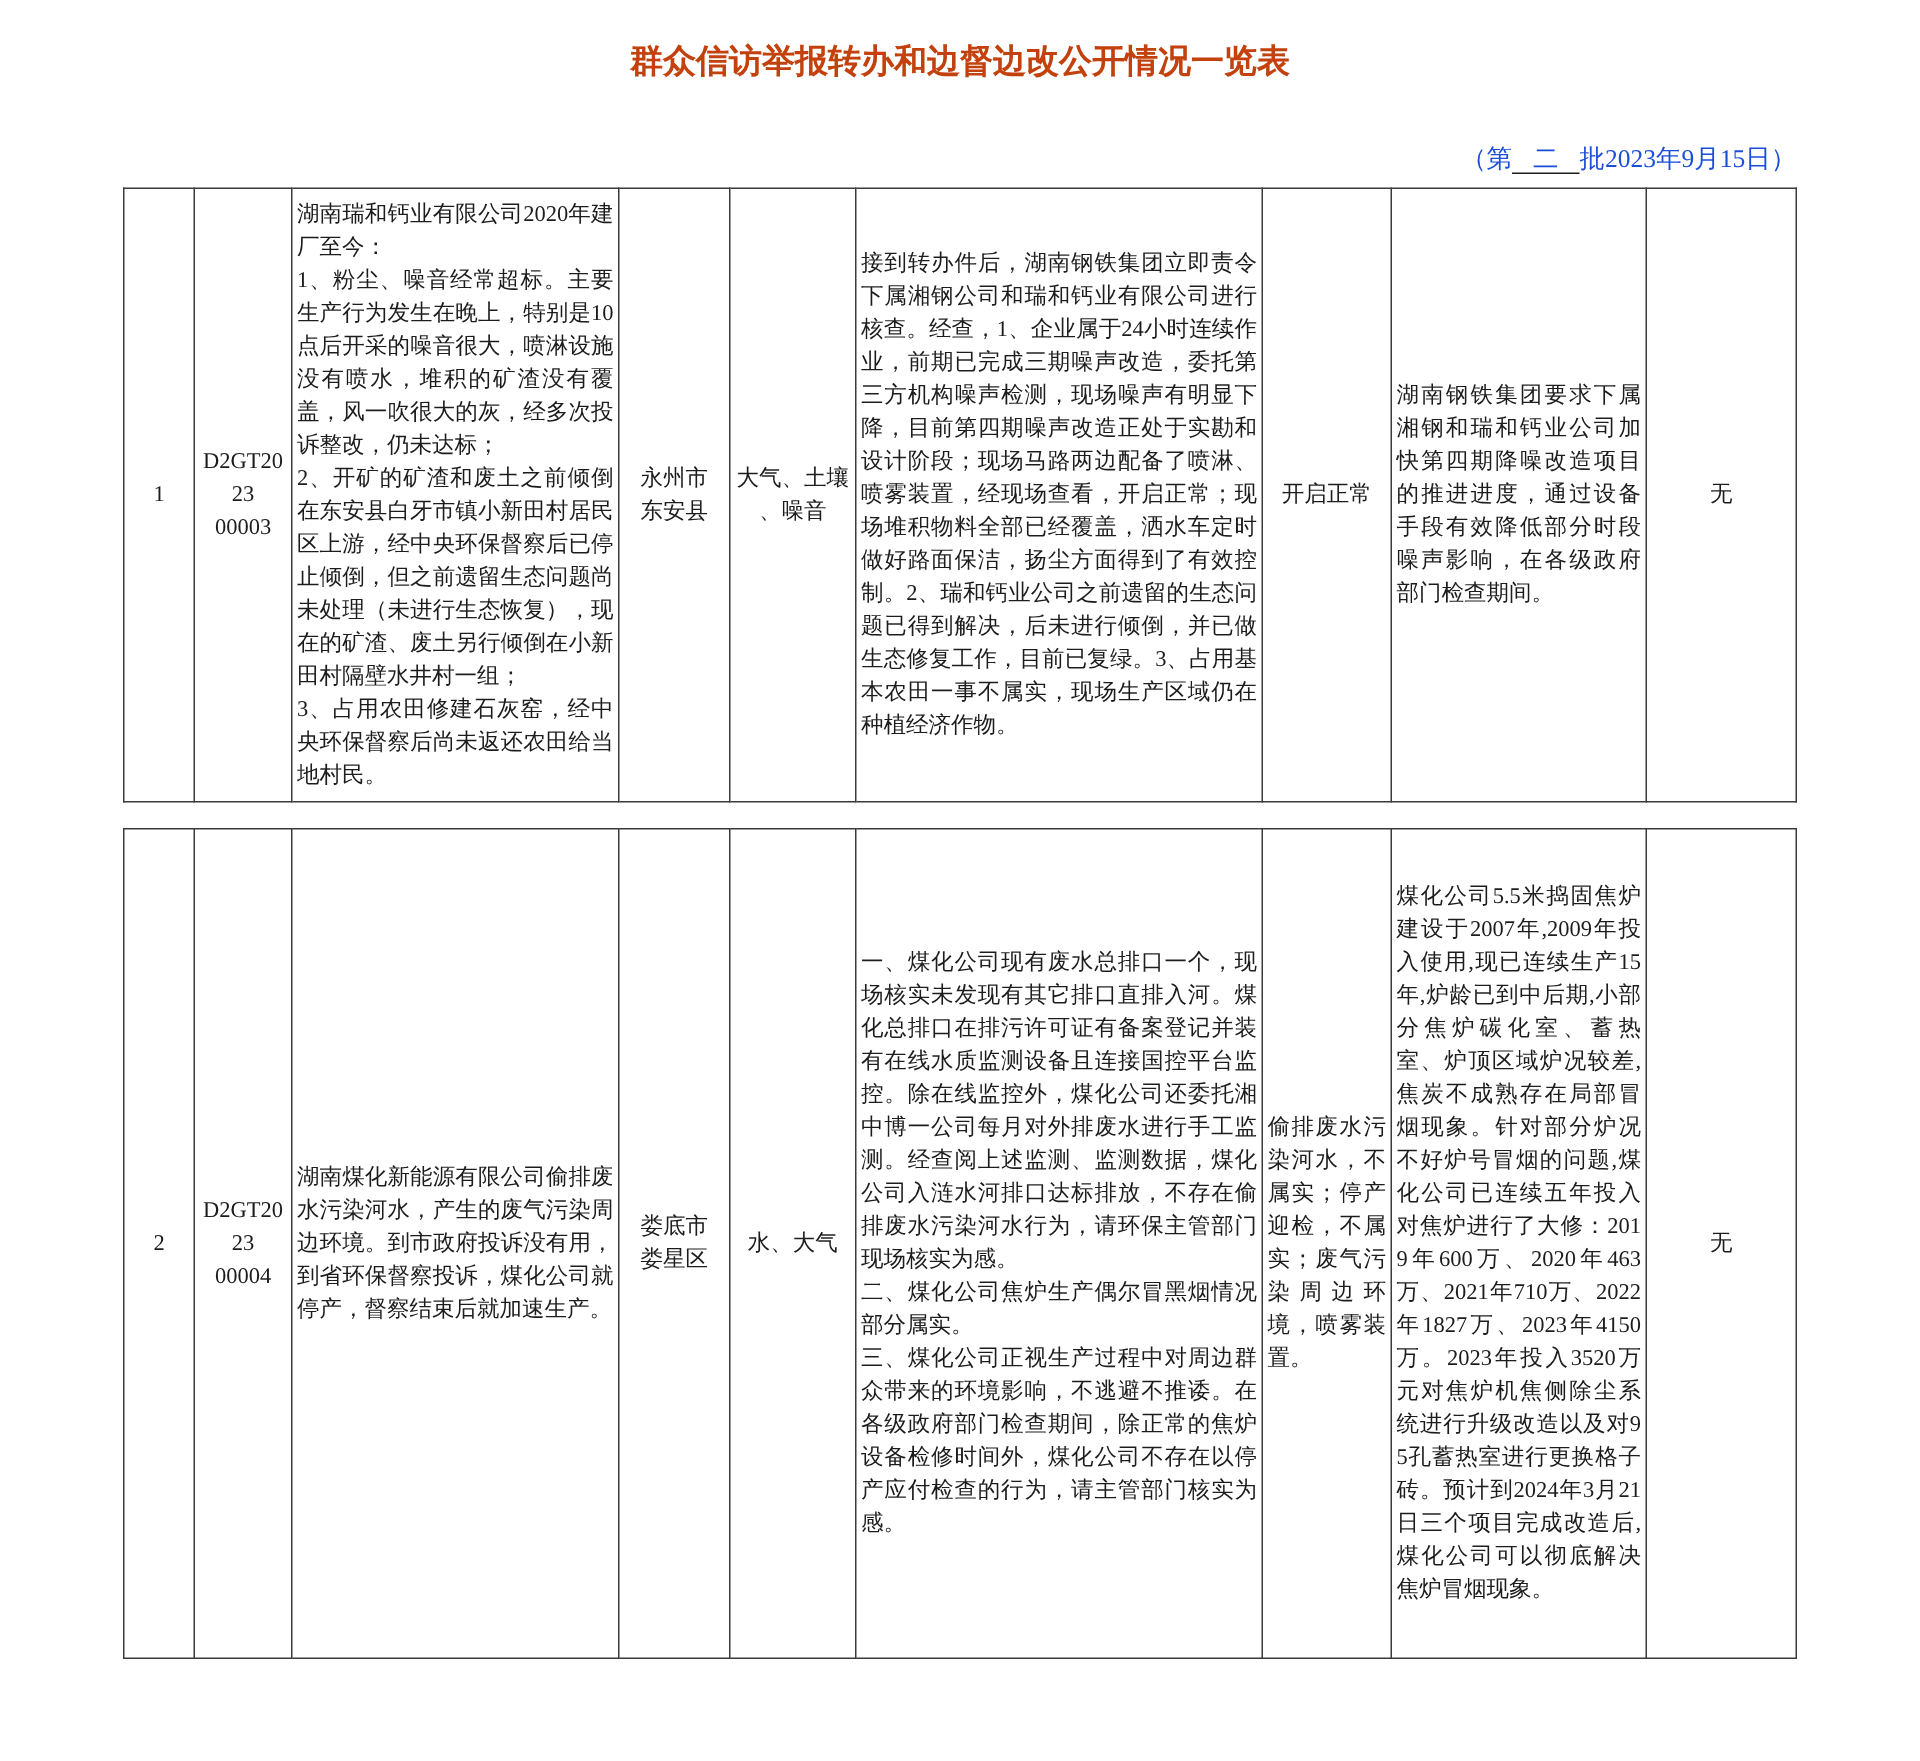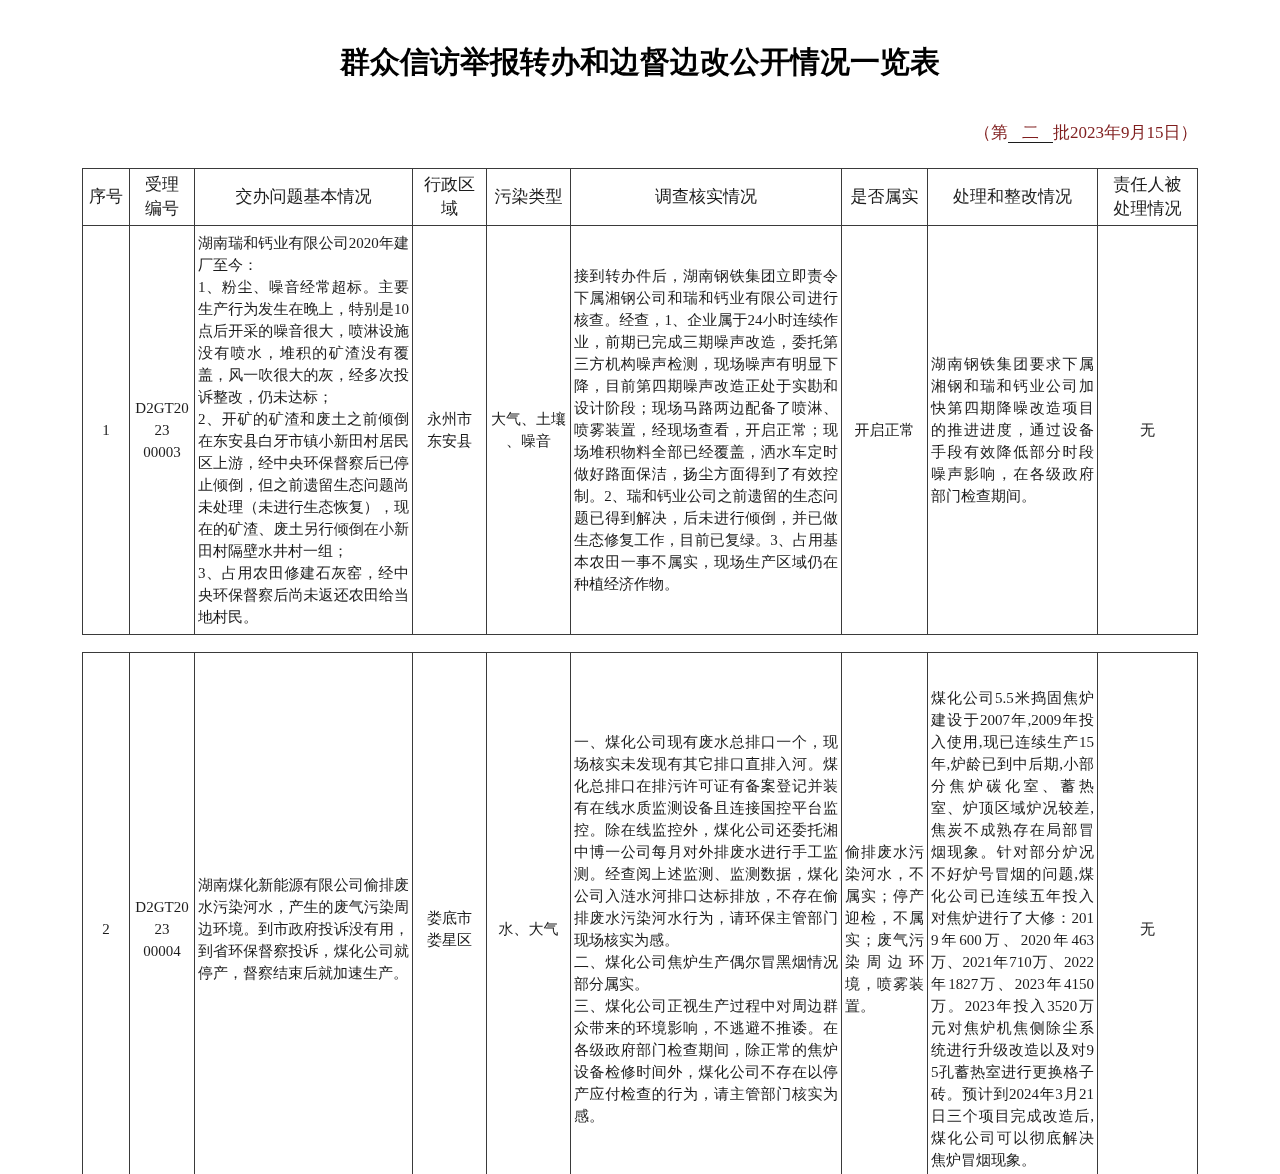--- a/index.html
+++ b/index.html
@@ -13,32 +13,32 @@
     width: 1280px;
     min-height: 1174px;
     background: #ffffff;
     box-sizing: border-box;
     padding-top: 26px;
   }
   .doc-title {
     text-align: center;
     font-family: "Liberation Sans", "DejaVu Sans", sans-serif;
     font-weight: bold;
-    font-size: 30px;
+    font-size: 22px;
     letter-spacing: 0px;
-    color: #000000;
-    margin: 16px auto;
+    color: #c2410c;
+    margin: 0 auto;
     width: 1115px;
   }
   .subtitle-row {
     width: 1115px;
-    margin: 38px auto 24px auto;
+    margin: 38px auto 8px auto;
     text-align: right;
     font-size: 17px;
-    color: #7f1d1d;
+    color: #1d4ed8;
     font-family: Liberation Serif, serif;
   }
   .batch-underline {
     display: inline-block;
     border-bottom: 1.5px solid #1c1c1c;
     padding: 0 14px;
     line-height: 1.05;
   }
   table.sheet {
     border-collapse: collapse;
@@ -89,34 +89,20 @@
         <col style="width:65px">
         <col style="width:218px">
       <col style="width:74px">
         <col style="width:84px">
         <col style="width:271px">
       <col style="width:86px">
         <col style="width:170px">
         <col style="width:100px">
     </colgroup>
     <tbody>
-        <tr class="header-row">
-      <th class="pre">序号</th>
-      <th class="pre">受理
-编号</th>
-      <th class="pre">交办问题基本情况</th>
-      <th class="pre">行政区
-域</th>
-      <th class="pre">污染类型</th>
-      <th class="pre">调查核实情况</th>
-      <th class="pre">是否属实</th>
-      <th class="pre">处理和整改情况</th>
-      <th class="pre">责任人被
-处理情况</th>
-    </tr>
     <tr class="body-row-1">
       <td class="cell-center">1</td>
       <td class="cell-center pre">D2GT2023
 00003</td>
       <td class="cell-justify pre v-top">湖南瑞和钙业有限公司2020年建厂至今：
 1、粉尘、噪音经常超标。主要生产行为发生在晚上，特别是10点后开采的噪音很大，喷淋设施没有喷水，堆积的矿渣没有覆盖，风一吹很大的灰，经多次投诉整改，仍未达标；
 2、开矿的矿渣和废土之前倾倒在东安县白牙市镇小新田村居民区上游，经中央环保督察后已停止倾倒，但之前遗留生态问题尚未处理（未进行生态恢复），现在的矿渣、废土另行倾倒在小新田村隔壁水井村一组；
 3、占用农田修建石灰窑，经中央环保督察后尚未返还农田给当地村民。</td>
       <td class="cell-center pre">永州市
 东安县</td>

